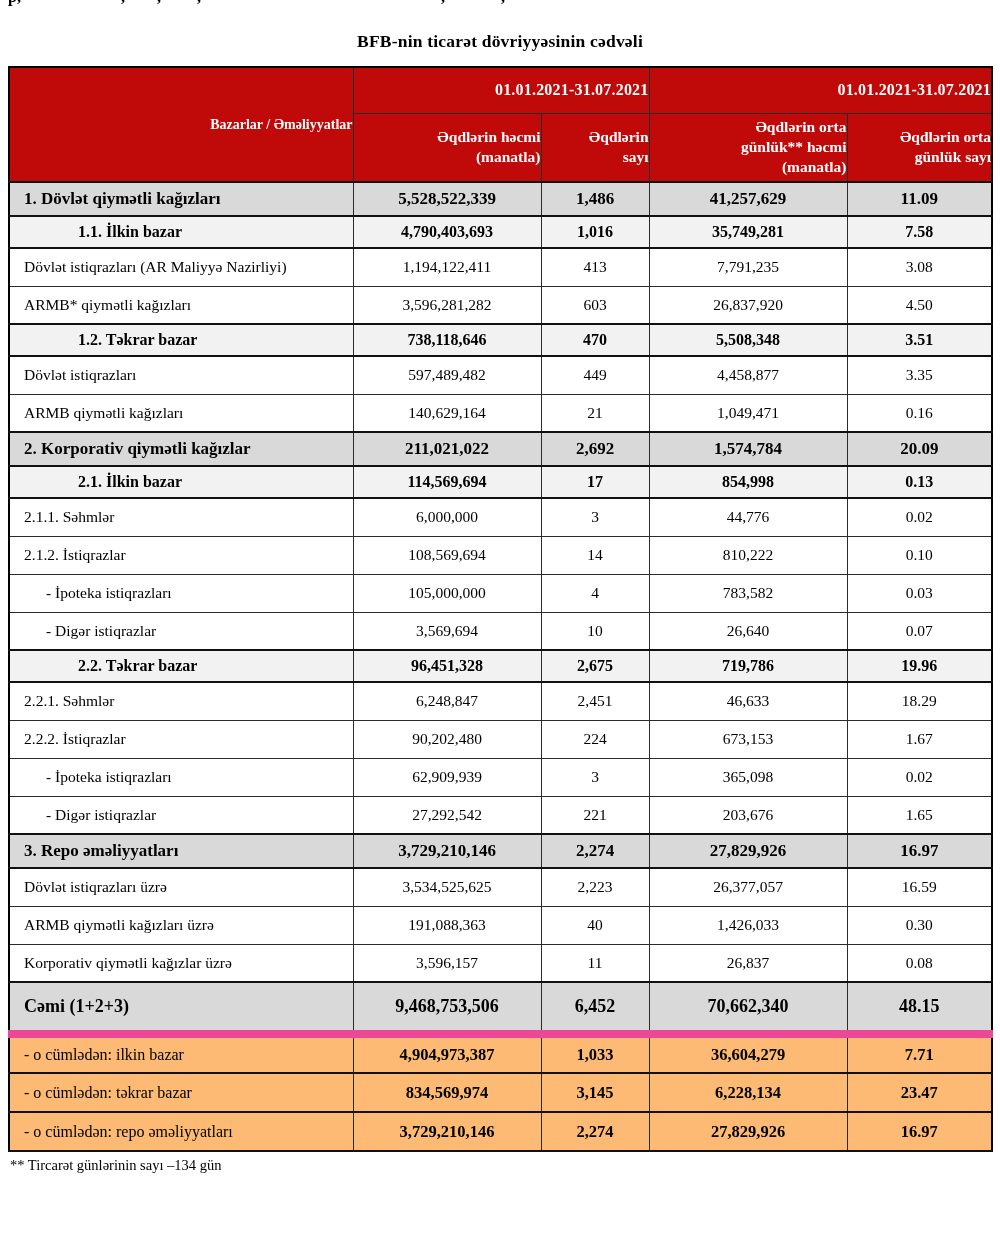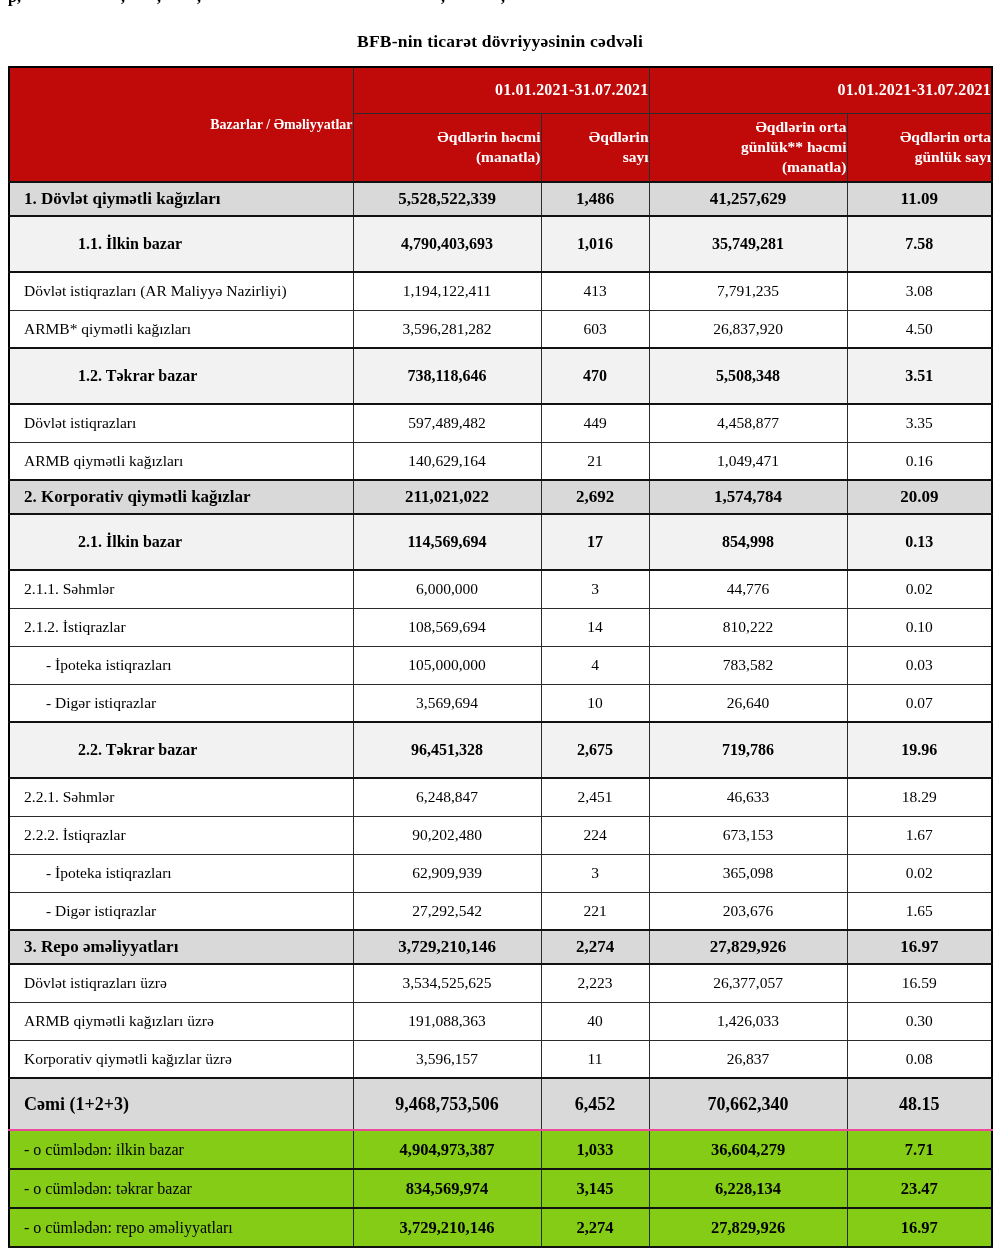--- a/index.html
+++ b/index.html
@@ -82,38 +82,38 @@
     font-weight: bold;
     font-size: 17px;
     height: 34px;
     border-top: 2px solid #111;
     border-bottom: 2px solid #111;
   }
   tr.subsection td {
     background: #f2f2f2;
     font-weight: bold;
     font-size: 16px;
-    height: 56px;
+    height: 32px;
     border-top: 2px solid #111;
     border-bottom: 2px solid #111;
   }
   tr.subsection td.label-cell { padding-left: 68px; }
   tr.detail td { height: 38px; }
   tr.detail-dash td { height: 38px; }
   tr.detail-dash td.label-cell { padding-left: 36px; }
   tr.total td {
     background: #d9d9d9;
     font-weight: bold;
     font-size: 18px;
     height: 52px;
     border-top: 2px solid #111;
-    border-bottom: 2px solid #ec4899;
+    border-bottom: 8px solid #ec4899;
   }
   tr.total-sub td {
-    background: #84cc16;
+    background: #fdba74;
     height: 39px;
     font-weight: bold;
     font-size: 16.5px;
     border-top: 2px solid #111;
     border-bottom: 2px solid #111;
   }
   tr.total-sub td.label-cell { font-weight: normal; font-size: 16px; }
 
   
   .footnotes { margin: 4px 0 0 10px; }

